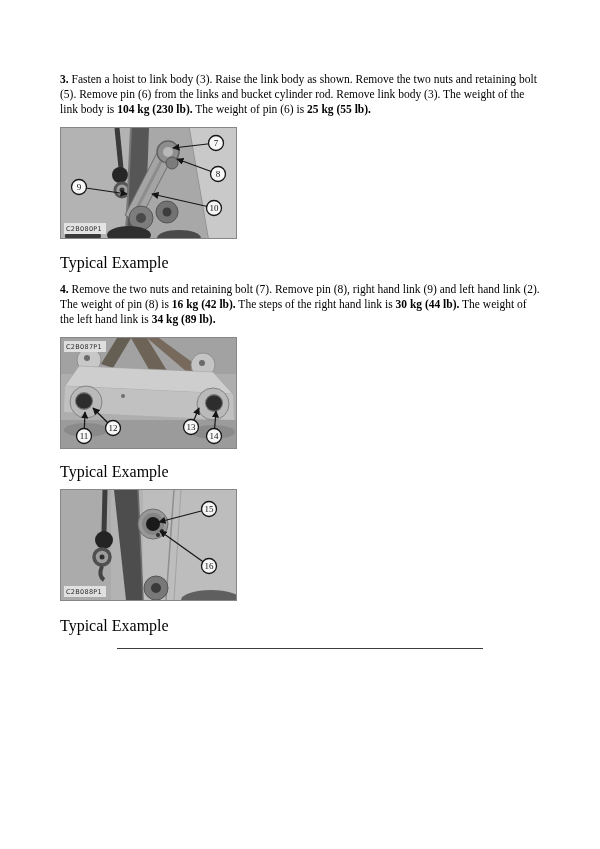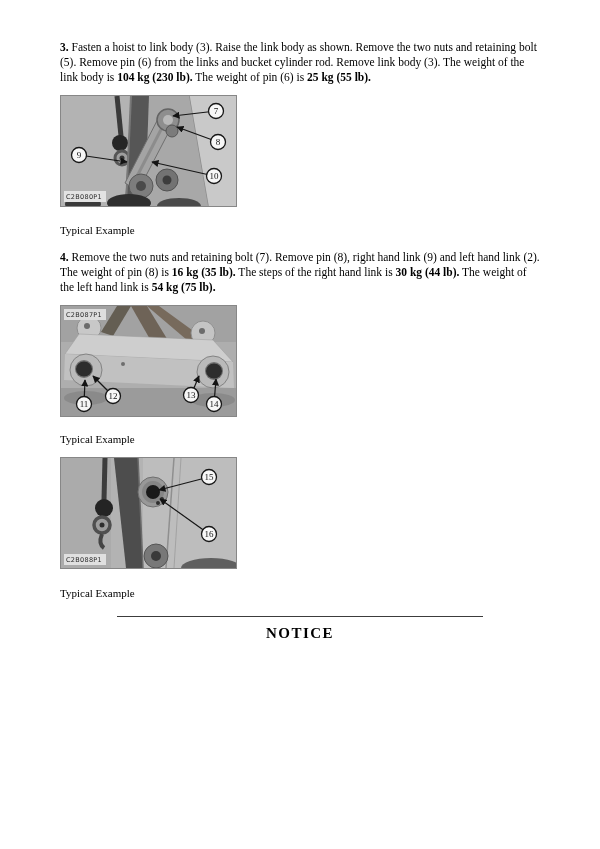--- a/index.html
+++ b/index.html
@@ -3,34 +3,34 @@
 <meta charset="utf-8">
 <style>
   html,body{margin:0;padding:0;background:#ffffff;}
   .page{
     position:relative;
     width:600px;height:849px;
     background:#ffffff;
     color:#000;
     font-family:"Liberation Serif","DejaVu Serif",serif;
     box-sizing:border-box;
-    padding-top:40px;
+    padding-top:72px;
     overflow:hidden;
   }
   .body-text{
     margin:0 60px;
     width:480px;
     font-size:11.5px;
     line-height:15px;
     text-align:left;
   }
   .body-text b{font-weight:bold;}
   .caption{
     margin:16px 0 0 60px;
-    font-size:11px;
+    font-size:16px;
     line-height:15px;
   }
   figure.photo-figure{
     margin:10px 0 0 60px;
     width:175px;height:110px;
     border:1px solid #878787;
     padding:0;
     background:#b3b3b3;
   }
   figure.photo-figure svg{display:block;}
@@ -121,21 +121,21 @@
       </g>
       <g>
         <rect x="3" y="95" width="42" height="11" fill="#e3e3e3"></rect>
         <text class="pcode" x="5" y="103">C2B080P1</text>
       </g>
     </svg>
   </figure>
 
   <p class="caption">Typical Example</p>
 
-  <p class="body-text mt12"><b>4.</b><span> Remove the two nuts and retaining bolt (7). Remove pin (8), right hand link (9) and left hand link (2). The weight of pin (8) is </span><b>16 kg (35 lb).</b><span> The steps of the right hand link is </span><b>30 kg (44 lb).</b><span> The weight of the left hand link is </span><b>54 kg (75 lb).</b></p>
+  <p class="body-text mt12"><b>4.</b><span> Remove the two nuts and retaining bolt (7). Remove pin (8), right hand link (9) and left hand link (2). The weight of pin (8) is </span><b>16 kg (42 lb).</b><span> The steps of the right hand link is </span><b>30 kg (44 lb).</b><span> The weight of the left hand link is </span><b>34 kg (89 lb).</b></p>
 
   <figure class="photo-figure mt3">
     <svg width="175" height="110" viewBox="0 0 175 110">
       <defs>
         <marker id="ar2" viewBox="0 0 10 10" refX="9" refY="5" markerWidth="6" markerHeight="6" orient="auto">
           <path d="M0,0 L10,5 L0,10 z" fill="#141414"></path>
         </marker>
       </defs>
       <g>
         <rect width="175" height="110" fill="#aeaeae"></rect>
@@ -239,15 +239,14 @@
       </g>
     </svg>
   </figure>
 
   <p class="caption mt17">Typical Example</p>
 
 
 
   <div class="notice-rule"></div>
 
-  <h2 class="notice-title">NOTICE</h2>
 
 </div>
 
 </body></html>

